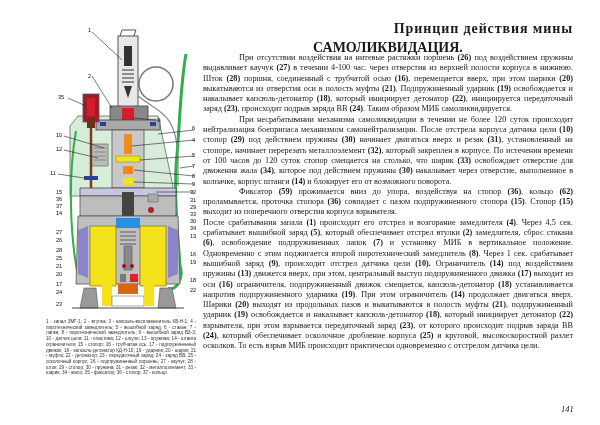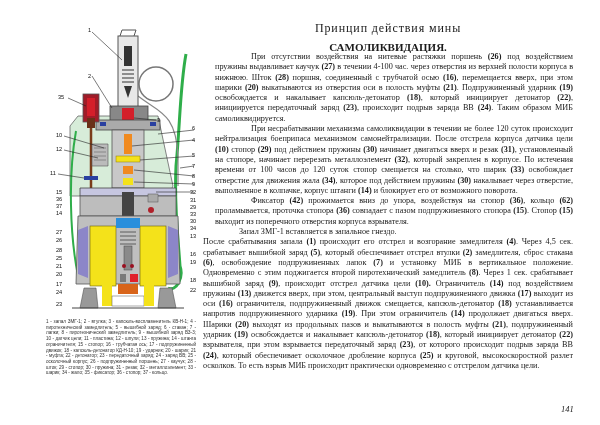--- a/index.html
+++ b/index.html
@@ -6,24 +6,24 @@
     body { width:600px; height:425px; background:#ffffff; overflow:hidden; position:relative;
            font-family:"Liberation Serif", "DejaVu Serif", serif; color:#1a1a1a; }
     .page { position:absolute; left:0; top:0; width:600px; height:425px; }
     .figure { position:absolute; left:8px; top:16px; width:190px; height:300px; }
     .figure svg { width:190px; height:300px; display:block; }
     .callout { font-family:"Liberation Sans", "DejaVu Sans", sans-serif; font-size:5.6px; fill:#111; }
     .caption { position:absolute; left:46px; top:319px; width:150px;
                font-family:"Liberation Sans", "DejaVu Sans", sans-serif; font-size:4.6px; line-height:5.7px;
                color:#333; text-align:justify; }
     .text-col { position:absolute; left:203px; top:15px; width:370px; }
-    h1.title { font-size:12px; font-weight:normal; text-align:center; margin:6px 0 6px 0; letter-spacing:0.9px; }
-    h2.sec { font-size:11px; font-weight:bold; text-align:center; margin:0; line-height:10px; }
+    h1.title { font-size:14px; font-weight:bold; text-align:right; margin:6px 0 6px 0; letter-spacing:0.9px; }
+    h2.sec { font-size:14px; font-weight:bold; text-align:center; margin:0; line-height:10px; }
     p.par { font-size:8.2px; line-height:10.3px; margin:0; text-align:justify; }
-    p.indent { text-indent:36px;margin-left:12px; }
+    p.indent { text-indent:36px; }
     p.indent2 { text-indent:36px; }
     b { font-weight:bold; }
     .pagenum { position:absolute; left:561px; top:404px; font-size:8.5px;font-style:italic; }
   </style>
 </head>
 <body>
 
 <div class="page">
 
   <div class="figure">
@@ -178,19 +178,18 @@
   <div class="caption">1 - запал ЗМГ-1; 2 - втулка; 3 - капсюль-воспламенитель КВ-Н-1; 4 - пиротехнический замедлитель; 5 - вышибной заряд; 6 - стакан; 7 - лапки; 8 - пиротехнический замедлитель; 9 - вышибной заряд ВЗ-3; 10 - датчик цели; 11 - пластина; 12 - шпули; 13 - пружина; 14 - штанга ограничителя; 15 - стопор; 16 - трубчатая ось; 17 - подпружиненный движок; 18 - капсюль-детонатор КД-Н-10; 19 - ударник; 20 - шарик; 21 - муфта; 22 - детонатор; 23 - передаточный заряд; 24 - заряд ВВ; 25 - осколочный корпус; 26 - подпружиненный поршень; 27 - каучук; 28 - шток; 29 - стопор; 30 - пружина; 31 - резак; 32 - металлоэлемент; 33 - шарик; 34 - жало; 35 - фиксатор; 36 - стопор; 37 - кольцо.</div>
 
   <div class="text-col">
     <h1 class="title">Принцип действия мины</h1>
 
     <h2 class="sec">САМОЛИКВИДАЦИЯ.</h2>
     <p class="par indent">При отсутствии воздействия на нитевые растяжки поршень <b>(26)</b> под воздействием пружины выдавливает каучук <b>(27)</b> в течении 4-100 час. через отверстия из верхней полости корпуса в нижнюю. Шток <b>(28)</b> поршня, соединенный с трубчатой осью <b>(16)</b>, перемещается вверх, при этом шарики <b>(20)</b> выкатываются из отверстия оси в полость муфты <b>(21)</b>. Подпружиненный ударник <b>(19)</b> освобождается и накалывает капсюль-детонатор <b>(18)</b>, который инициирует детонатор <b>(22)</b>, инициируется передаточный заряд <b>(23)</b>, происходит подрыв заряда ВВ <b>(24)</b>. Таким образом МИБ самоликвидируется.</p>
 
     <p class="par indent">При несрабатывании механизма самоликвидации в течении не более 120 суток происходит нейтрализация боеприпаса механизмом самонейтрализации. После отстрела корпуса датчика цели <b>(10)</b> стопор <b>(29)</b> под действием пружины <b>(30)</b> начинает двигаться вверх и резак <b>(31)</b>, установленный на стопоре, начинает перерезать металлоэлемент <b>(32)</b>, который закреплен в корпусе. По истечения времени от 100 часов до 120 суток стопор смещается на столько, что шарик <b>(33)</b> освобождает отверстие для движения жала <b>(34)</b>, которое под действием пружины <b>(30)</b> накалывает через отверстие, выполненное в колпачке, корпус штанги <b>(14)</b> и блокирует его от возможного поворота.</p>
 
-    <p class="par indent">Фиксатор <b>(42)</b> прожимается вниз до упора, воздействуя на стопор <b>(36)</b>, кольцо <b>(62)</b> проламывается, проточка стопора <b>(36)</b> совпадает с пазом подпружиненного стопора <b>(15)</b>. Стопор <b>(15)</b> выходит из поперечного отверстия корпуса взрывателя.</p>
-    <p class="par indent2">Запал ЗМГ-1 вставляется в запальное гнездо.</p>
+    <p class="par indent">Фиксатор <b>(59)</b> прожимается вниз до упора, воздействуя на стопор <b>(36)</b>, кольцо <b>(62)</b> проламывается, проточка стопора <b>(36)</b> совпадает с пазом подпружиненного стопора <b>(15)</b>. Стопор <b>(15)</b> выходит из поперечного отверстия корпуса взрывателя.</p>
     <p class="par">После срабатывания запала <b>(1)</b> происходит его отстрел и возгорание замедлителя <b>(4)</b>. Через 4,5 сек. срабатывает вышибной заряд <b>(5)</b>, который обеспечивает отстрел втулки <b>(2)</b> замедлителя, сброс стакана <b>(6)</b>, освобождение подпружиненных лапок <b>(7)</b> и установку МИБ в вертикальное положение. Одновременно с этим поджигается второй пиротехнический замедлитель <b>(8)</b>. Через 1 сек. срабатывает вышибной заряд <b>(9)</b>, происходит отстрел датчика цели <b>(10).</b> Ограничитель <b>(14)</b> под воздействием пружины <b>(13)</b> движется вверх, при этом, центральный выступ подпружиненного движка <b>(17)</b> выходит из оси <b>(16)</b> ограничителя, подпружиненный движок смещается, капсюль-детонатор <b>(18)</b> устанавливается напротив подпружиненного ударника <b>(19)</b>. При этом ограничитель <b>(14)</b> продолжает двигаться вверх.  Шарики <b>(20)</b> выходят из продольных пазов и выкатываются в полость муфты <b>(21)</b>, подпружиненный ударник <b>(19)</b> освобождается и накалывает капсюль-детонатор <b>(18)</b>, который инициирует детонатор <b>(22)</b> взрывателя, при этом взрывается передаточный заряд <b>(23)</b>, от которого происходит подрыв заряда ВВ <b>(24)</b>, который обеспечивает осколочное дробление корпуса <b>(25)</b> и круговой, высокоскоростной разлет осколков. То есть взрыв МИБ происходит практически одновременно с отстрелом датчика цели.</p>
   </div>
 
   <div class="pagenum">141</div>
 </div>
 
 </body></html>

